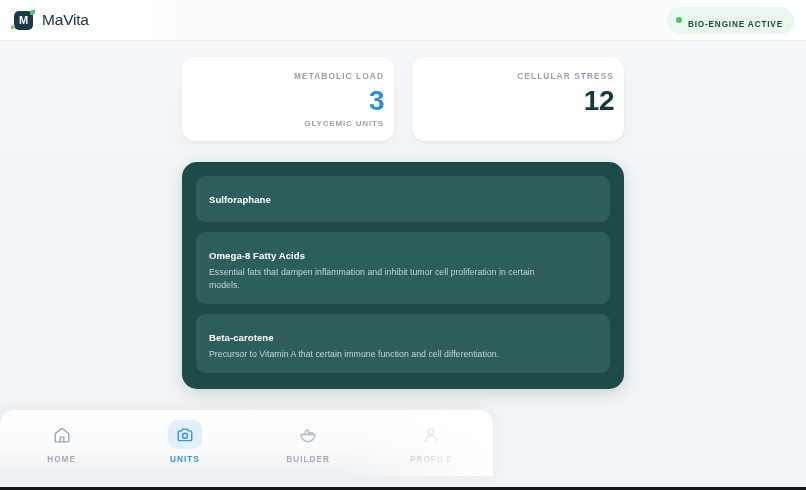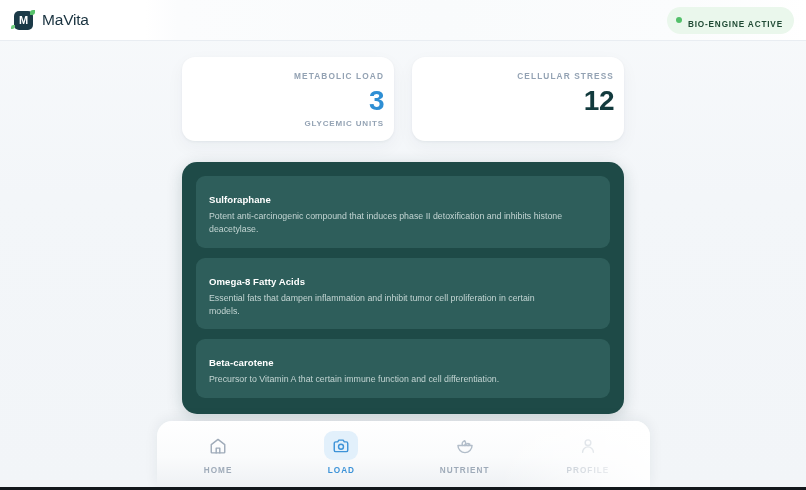--- a/index.html
+++ b/index.html
@@ -197,23 +197,23 @@
     line-height: 1.45;
     color: #c3d5d3;
     max-width: 356px;
   }
 
   
   .bottom-nav-wrap {
     position: absolute;
     left: 0;
     right: 0;
-    bottom: 3px;
-    display: flex;
-    justify-content: center;
+    bottom: 14px;
+    display: flex;
+    justify-content: flex-start;
     pointer-events: none;
     border-radius: 29px;
   }
   .bottom-nav {
     pointer-events: auto;
     width: 493px;
     height: 66px;
     background: linear-gradient(180deg, #ffffff 0%, #fafbfc 55%, #eef1f4 100%);
     border-radius: 15px 15px 0 0;
     display: flex;
@@ -296,21 +296,20 @@
         <div class="metric-label">CELLULAR STRESS</div>
         <div class="metric-value teal">12</div>
       </div>
     </div>
 
     <div class="panel">
 
       <div class="nutrient-list">
         <div class="nutrient-card">
           <div class="nutrient-name">Sulforaphane</div>
-          <div class="nutrient-desc">Potent anti-carcinogenic compound that induces phase II detoxification and inhibits histone deacetylase.</div>
         </div>
         <div class="nutrient-card">
           <div class="nutrient-name">Omega-8 Fatty Acids</div>
           <div class="nutrient-desc">Essential fats that dampen inflammation and inhibit tumor cell proliferation in certain models.</div>
         </div>
         <div class="nutrient-card">
           <div class="nutrient-name">Beta-carotene</div>
           <div class="nutrient-desc">Precursor to Vitamin A that certain immune function and cell differentiation.</div>
         </div>
       </div>
@@ -329,32 +328,32 @@
           <span class="nav-label">HOME</span>
         </div>
 
         <div class="nav-item active">
           <div class="nav-icon-box">
             <svg width="18" height="18" viewBox="0 0 24 24" fill="none" stroke="#3d93d8" stroke-width="1.9" stroke-linecap="round" stroke-linejoin="round">
               <path d="M3 8.5a2 2 0 0 1 2-2h2.6l1.5-2.3h5.8L16.4 6.5H19a2 2 0 0 1 2 2v9a2 2 0 0 1-2 2H5a2 2 0 0 1-2-2z"></path>
               <circle cx="12" cy="13" r="3.3"></circle>
             </svg>
           </div>
-          <span class="nav-label">LOAD</span>
+          <span class="nav-label">UNITS</span>
         </div>
 
         <div class="nav-item">
           <div class="nav-icon-box">
             <svg width="18" height="18" viewBox="0 0 24 24" fill="none" stroke="#b2bdc9" stroke-width="1.9" stroke-linecap="round" stroke-linejoin="round">
               <path d="M2.6 11.4h18.8a9.4 9.4 0 0 1-18.8 0z"></path>
               <path d="M8.6 11.2c-1.2-2.6.2-5.4 3-6.4 2 3 1.6 5-.4 6.4"></path>
               <path d="M12.4 11.2c1.4-2.2 4-2.8 6-1.6-.5 1-1.3 1.5-2.2 1.8"></path>
             </svg>
           </div>
-          <span class="nav-label">NUTRIENT</span>
+          <span class="nav-label">BUILDER</span>
         </div>
 
         <div class="nav-item">
           <div class="nav-icon-box">
             <svg width="18" height="18" viewBox="0 0 24 24" fill="none" stroke="#b2bdc9" stroke-width="1.9" stroke-linecap="round" stroke-linejoin="round">
               <circle cx="12" cy="7.6" r="3.8"></circle>
               <path d="M4.8 20.4a7.2 7.2 0 0 1 14.4 0"></path>
             </svg>
           </div>
           <span class="nav-label">PROFILE</span>

